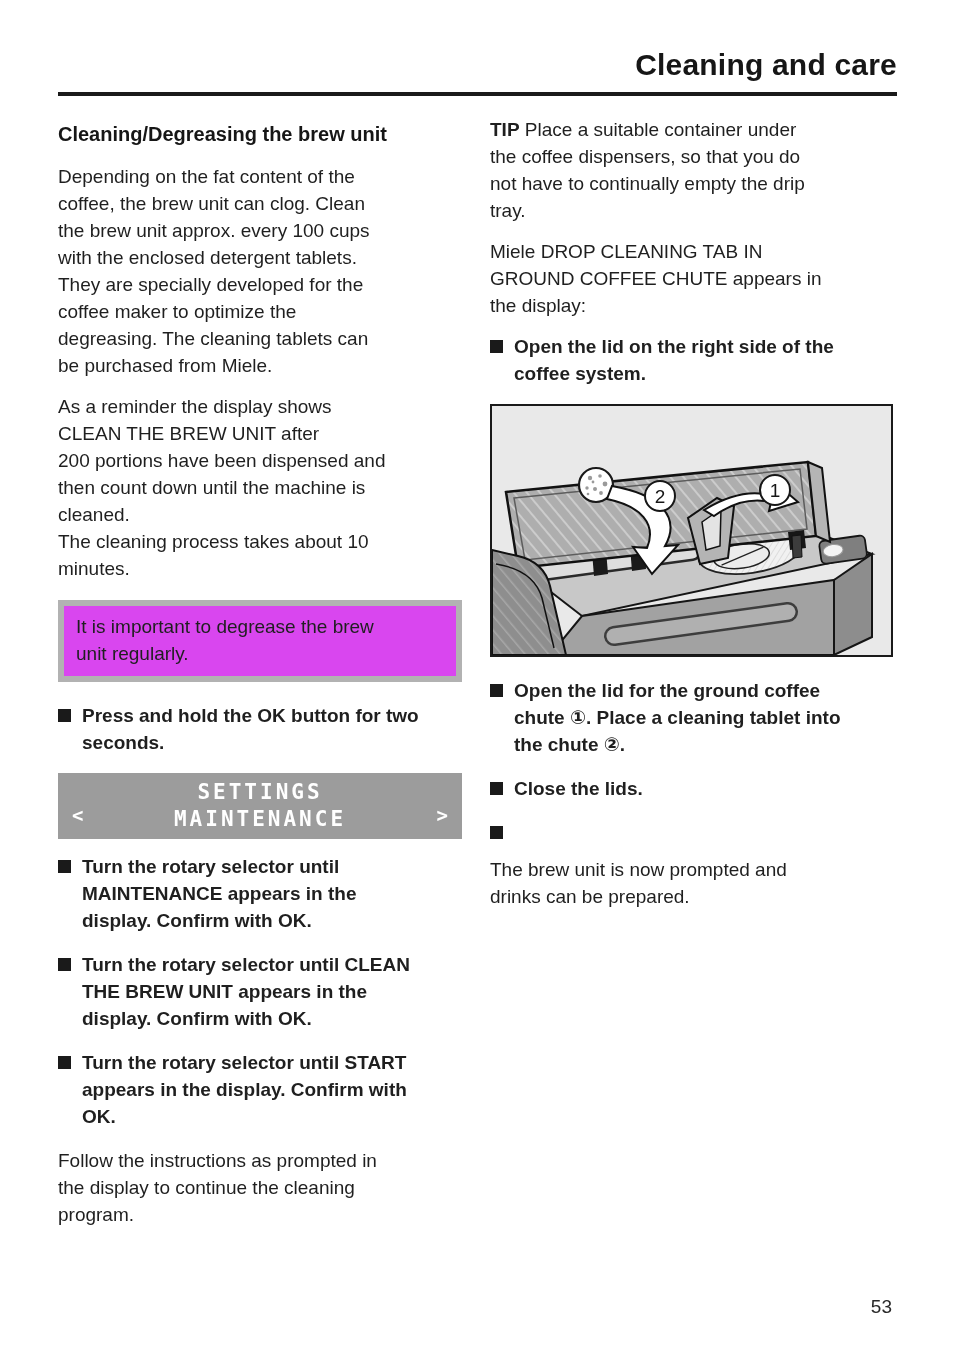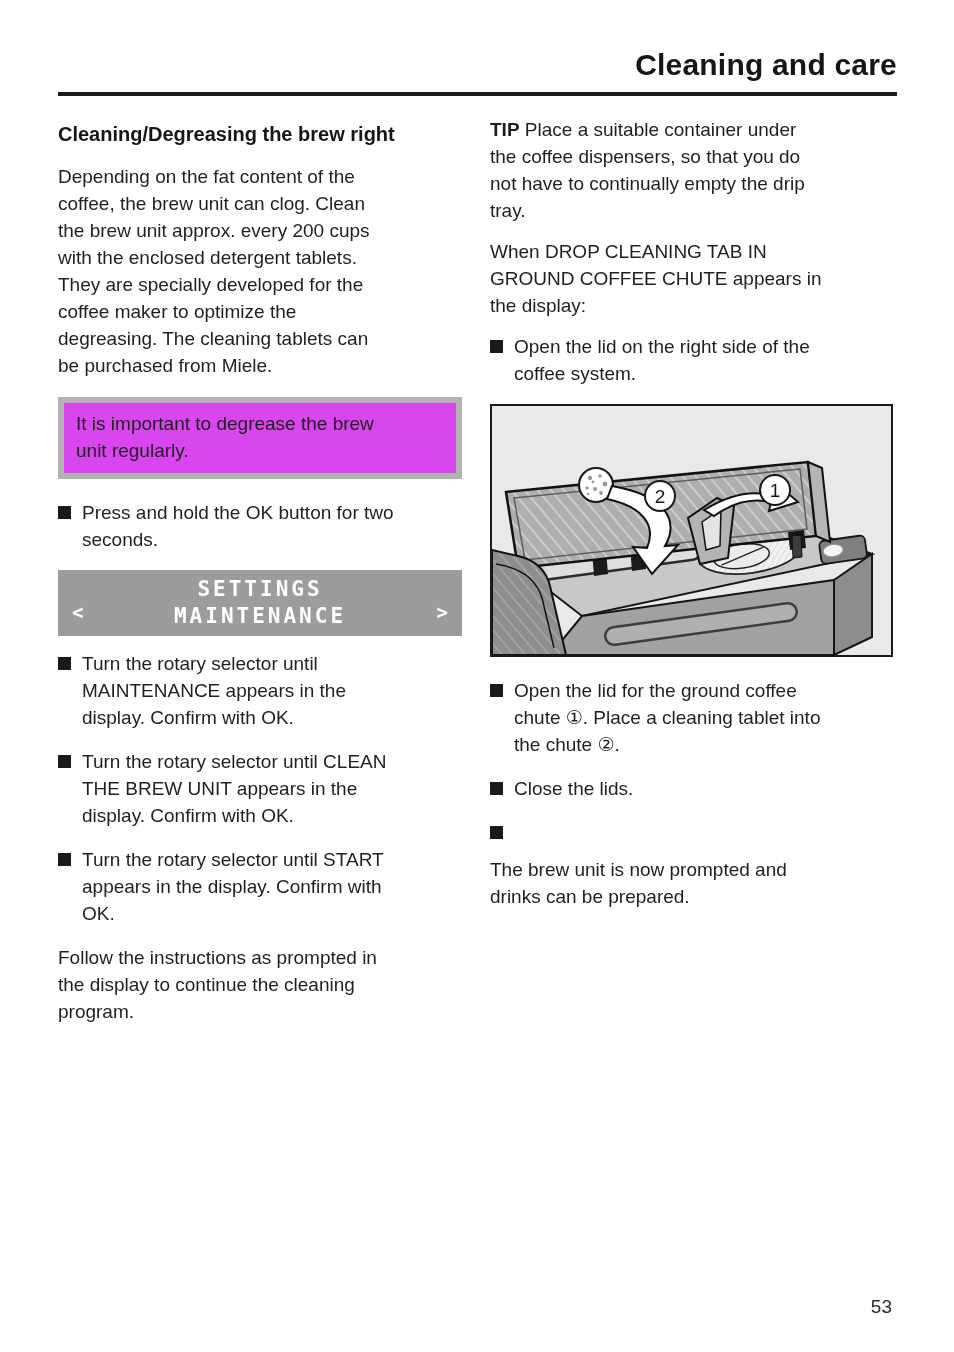--- a/index.html
+++ b/index.html
@@ -44,21 +44,21 @@
 
   .note-box {
     border: 6px solid #b2b2b2;
     background: #d946ef;
     padding: 7px 12px 9px 12px;
     margin: 18px 0 20px 0;
   }
   .note-box .para { margin: 0; }
 
   .bullet {
-    display: flex; margin-bottom: 17px;
+    display: flex; margin-bottom: 17px; font-weight: bold;
   }
   .bullet-marker {
     flex: 0 0 auto;
     width: 13px; height: 13px; background: #1a1a1a;
     margin: 7px 11px 0 0;
   }
   .bullet-text {
     font-size: 19px; line-height: 27px; white-space: pre-line;
   }
 
@@ -101,30 +101,37 @@
 <div class="page">
 
   <div class="header">
     <div class="page-title">Cleaning and care</div>
     <div class="header-rule"></div>
   </div>
 
   <div class="columns">
 
     <div class="col-left">
-      <div class="section-heading">Cleaning/Degreasing the brew right</div>
+      <div class="section-heading">Cleaning/Degreasing the brew unit</div>
 
       <p class="para">Depending on the fat content of the
 coffee, the brew unit can clog. Clean
-the brew unit approx. every 200 cups
+the brew unit approx. every 100 cups
 with the enclosed detergent tablets.
 They are specially developed for the
 coffee maker to optimize the
 degreasing. The cleaning tablets can
 be purchased from Miele.</p>
+      <p class="para">As a reminder the display shows
+CLEAN THE BREW UNIT after
+200 portions have been dispensed and
+then count down until the machine is
+cleaned.
+The cleaning process takes about 10
+minutes.</p>
 
       <div class="note-box">
         <p class="para">It is important to degrease the brew
 unit regularly.</p>
       </div>
 
       <div class="bullet">
         <span class="bullet-marker"></span>
         <span class="bullet-text">Press and hold the OK button for two
 seconds.</span>
@@ -163,21 +170,21 @@
 
     <div class="col-gap"></div>
 
     <div class="col-right">
 
       <p class="tip-para"><b class="tip-label">TIP</b> <span class="pre">Place a suitable container under
 the coffee dispensers, so that you do
 not have to continually empty the drip
 tray.</span></p>
 
-      <p class="para">When DROP CLEANING TAB IN
+      <p class="para">Miele DROP CLEANING TAB IN
 GROUND COFFEE CHUTE appears in
 the display:</p>
 
       <div class="bullet">
         <span class="bullet-marker"></span>
         <span class="bullet-text">Open the lid on the right side of the
 coffee system.</span>
       </div>
 
       <div class="figure">

